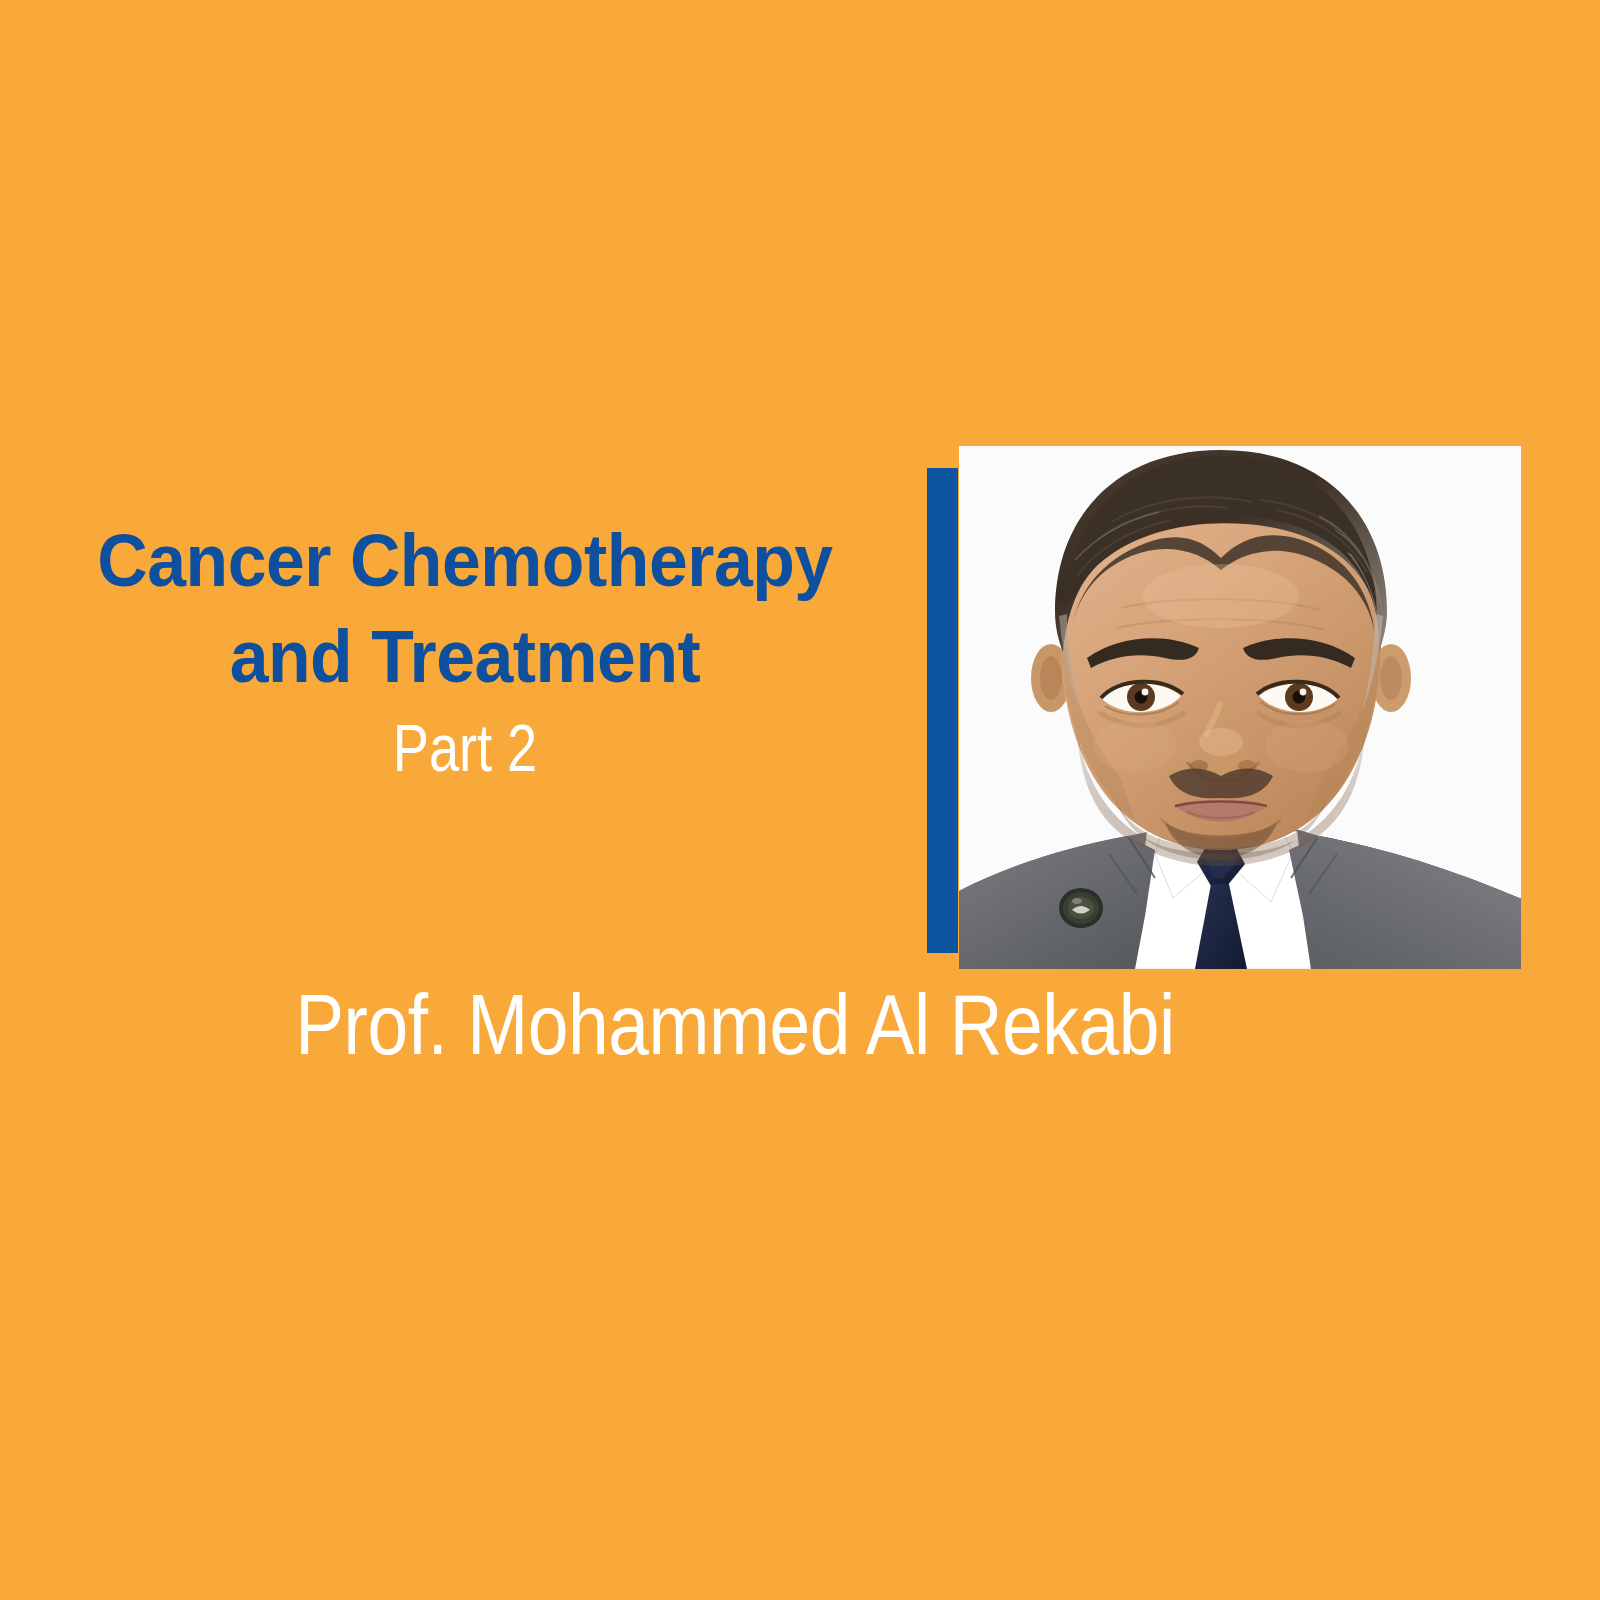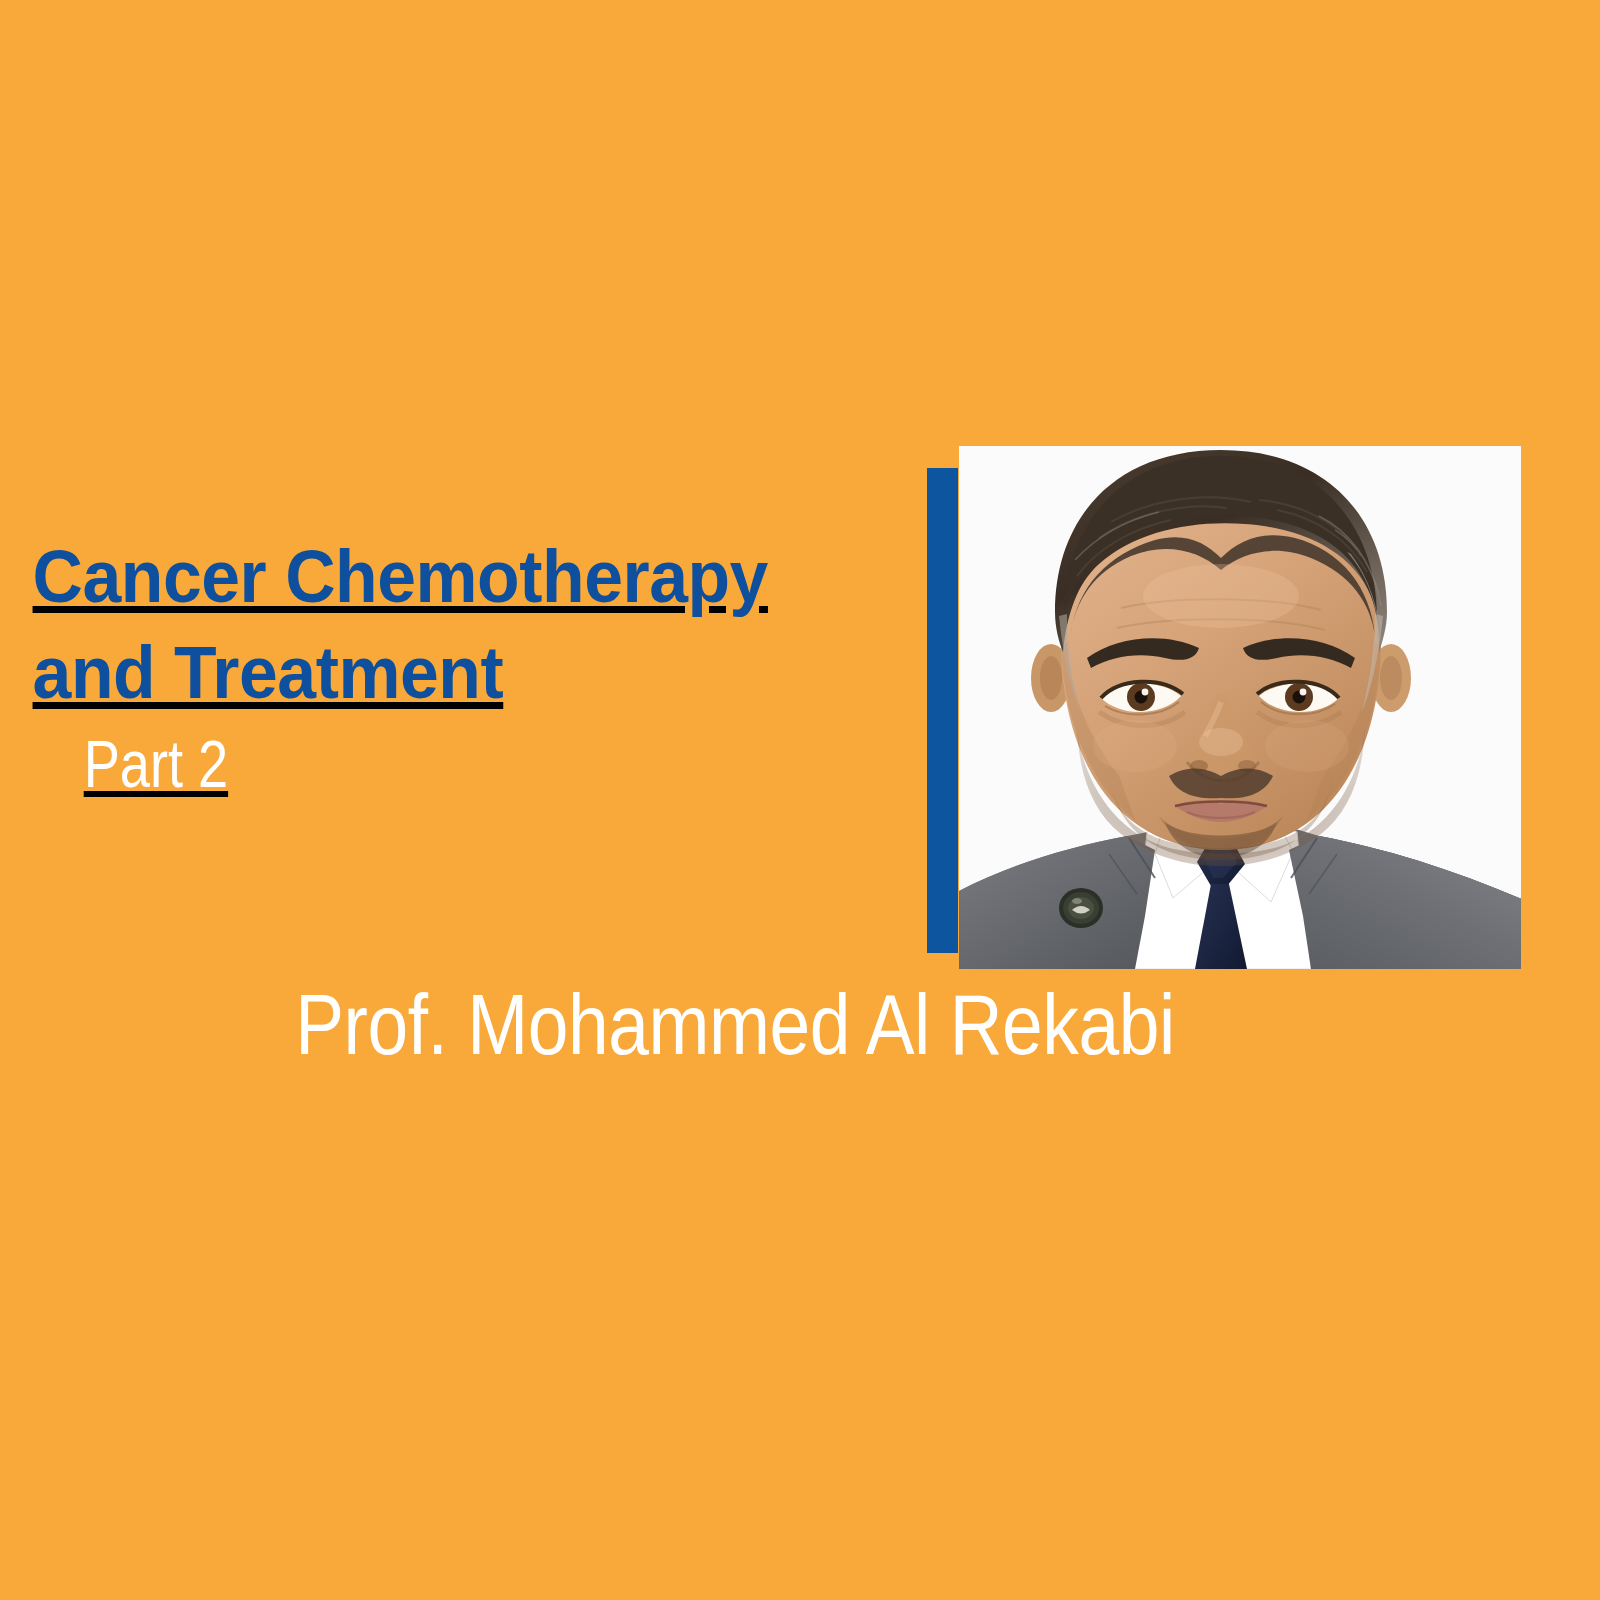--- a/index.html
+++ b/index.html
@@ -13,23 +13,23 @@
     height: 1600px;
     overflow: hidden;
     background: #f9a93a;
     font-family: "Liberation Sans", sans-serif;
   }
 
   
   .title-block {
     position: absolute;
     left: 0px;
-    top: 528px;
+    top: 512px;
     width: 930px;
-    text-decoration: underline;
+    text-align: center;
   }
   .title-line {
     color: #0e509e;
     font-family: "Liberation Sans", sans-serif;
     font-weight: bold;
     font-size: 75px;
     line-height: 96px;
     letter-spacing: -0.5px;
     transform: scaleX(0.93);
     transform-origin: center center;

